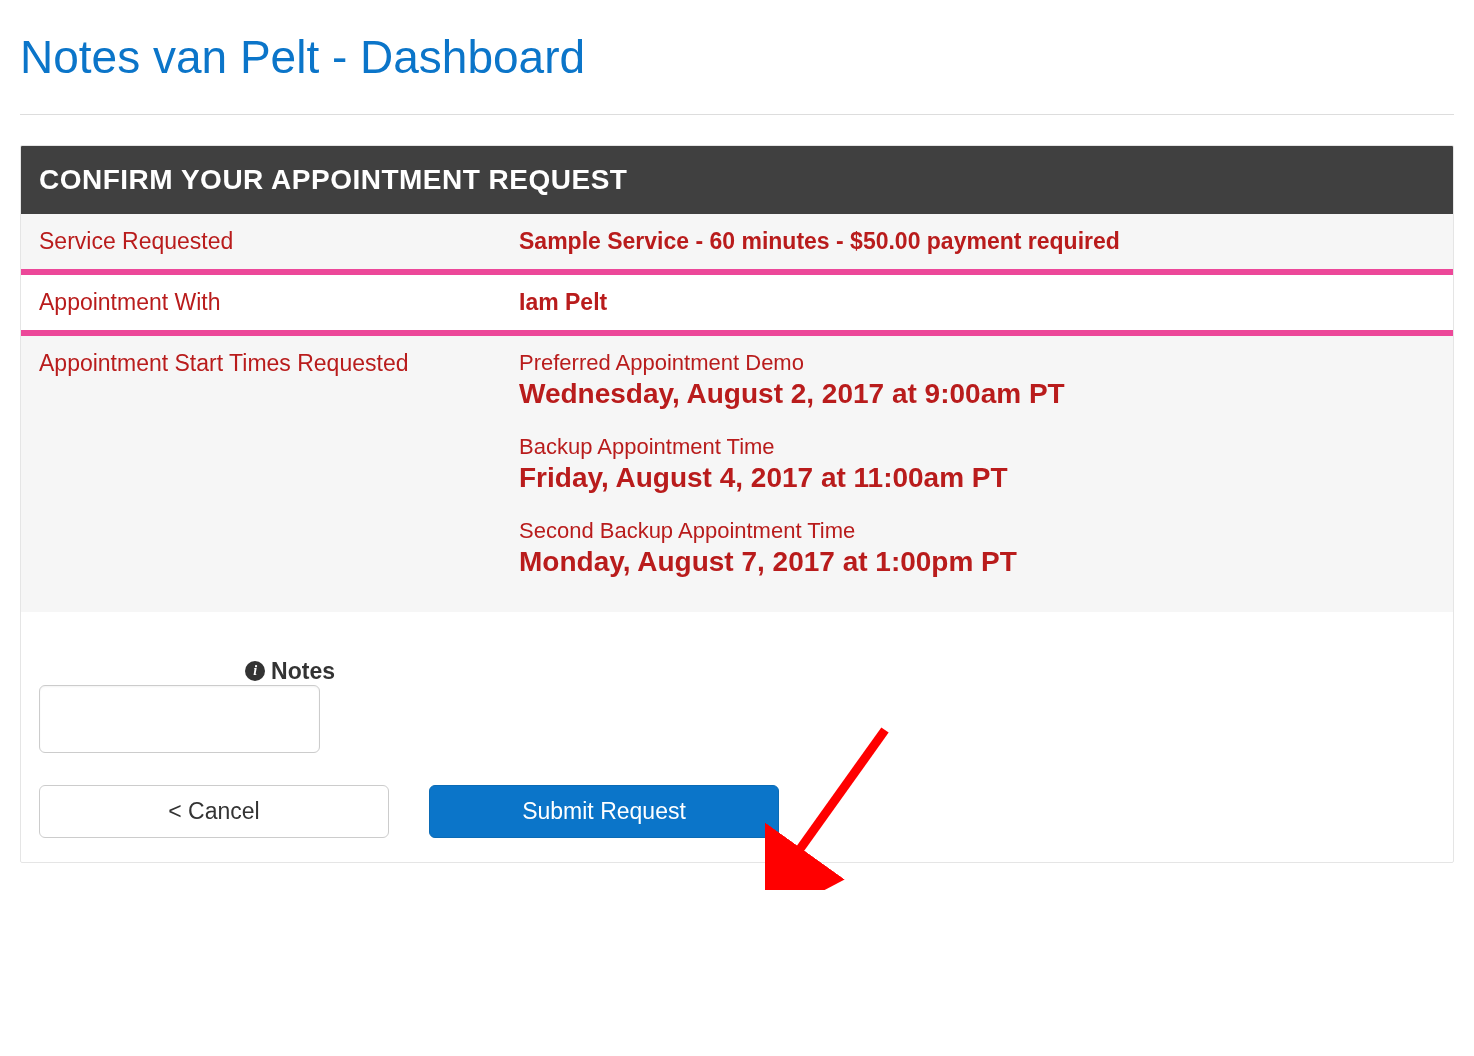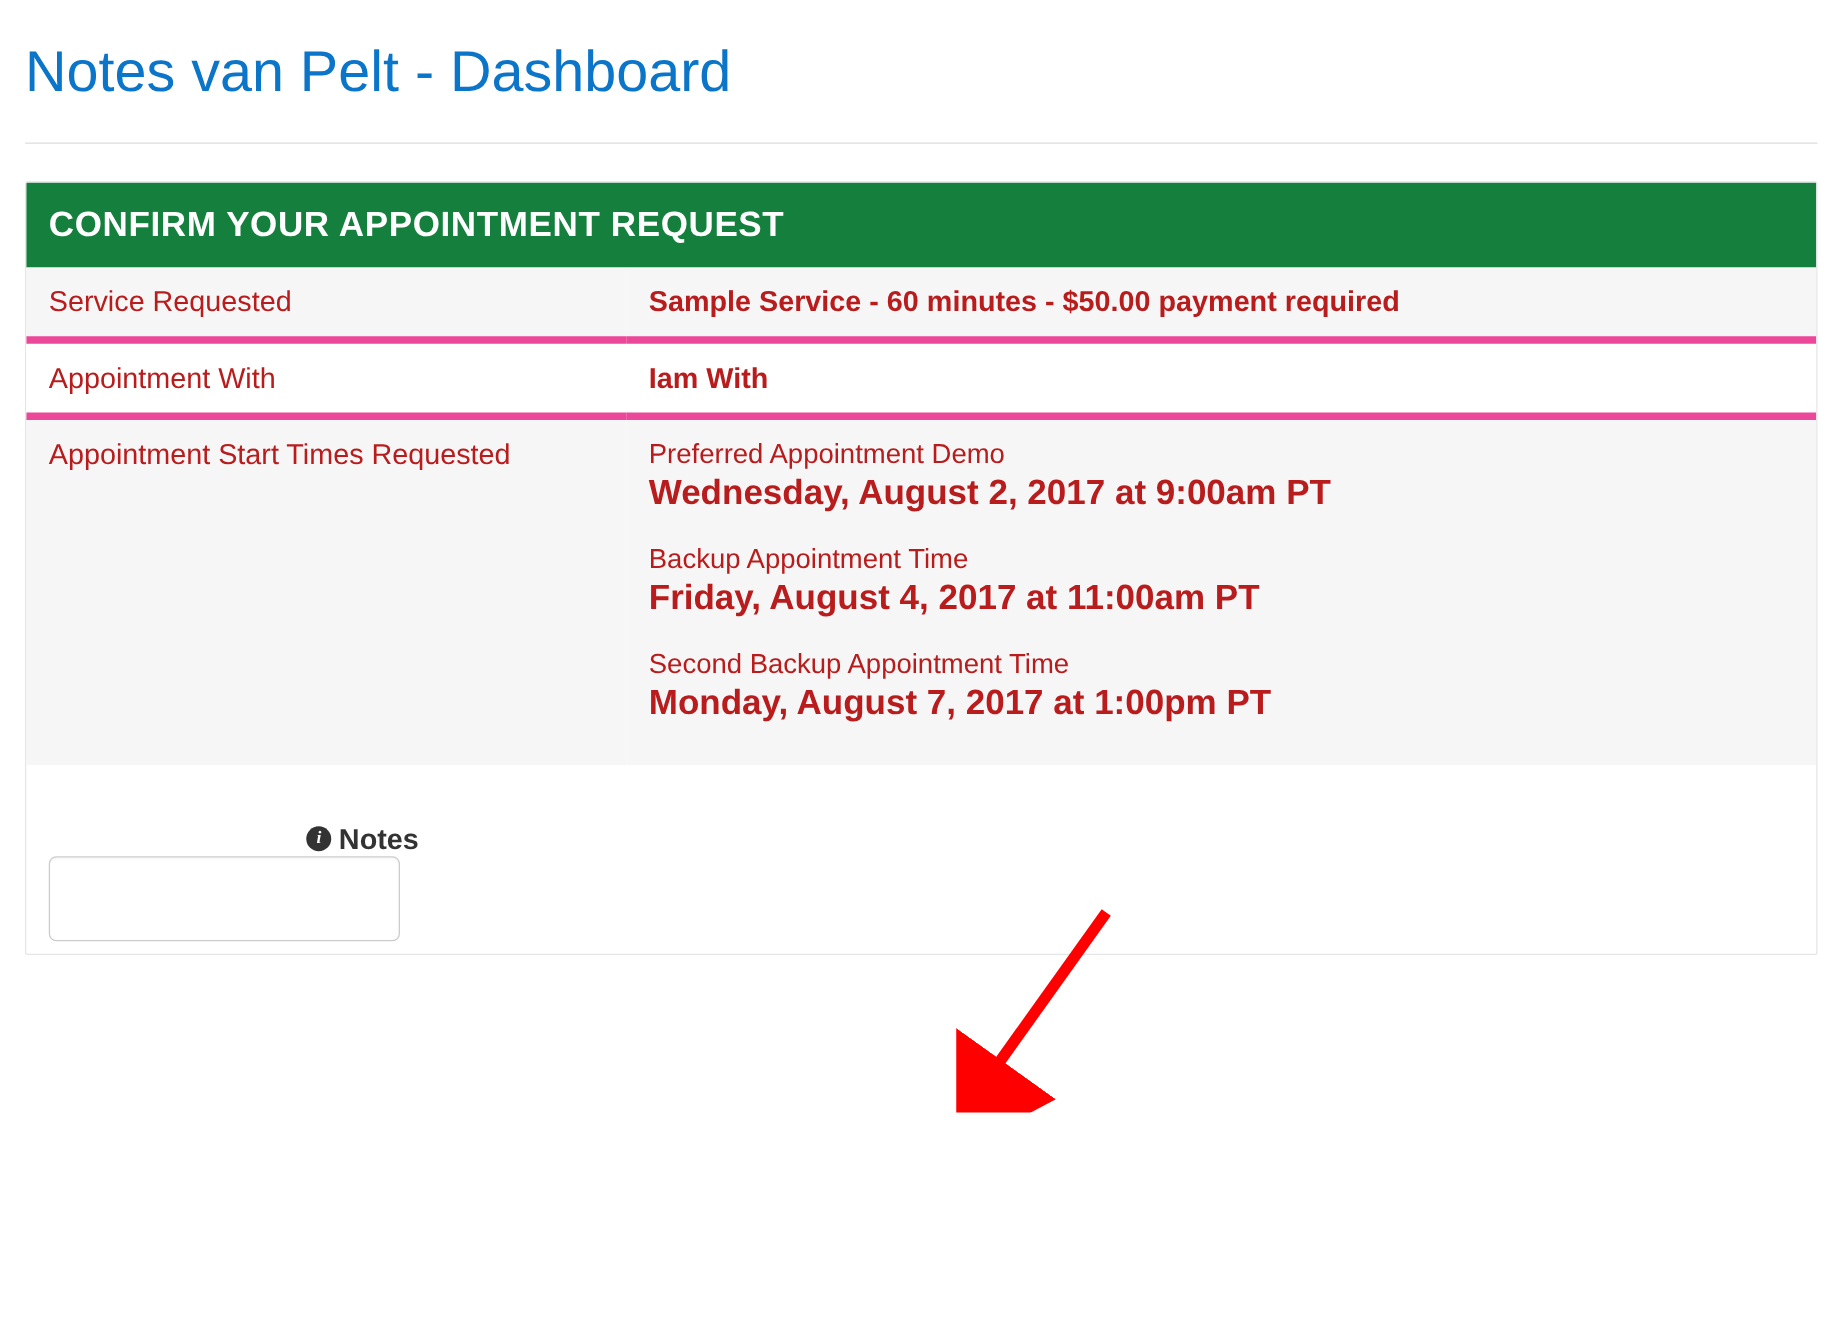--- a/index.html
+++ b/index.html
@@ -20,21 +20,21 @@
     border: none;
     border-top: 1px solid #ddd;
     margin-bottom: 30px;
   }
   .panel {
     border: 1px solid #e5e5e5;
     border-radius: 2px;
     overflow: hidden;
   }
   .panel-header {
-    background: #15803d;
+    background: #404040;
     color: #fff;
     font-size: 28px;
     font-weight: 600;
     letter-spacing: 0.5px;
     padding: 18px 18px;
   }
   table.summary {
     width: 100%;
     border-collapse: collapse;
   }
@@ -154,21 +154,21 @@
   <div class="panel-header">CONFIRM YOUR APPOINTMENT REQUEST</div>
 
   <table class="summary">
     <tbody>
         <tr>
       <td class="label-cell">Service Requested</td>
       <td class="value-cell">Sample Service - 60 minutes - $50.00 payment required</td>
     </tr>
     <tr>
       <td class="label-cell">Appointment With</td>
-      <td class="value-cell">Iam With</td>
+      <td class="value-cell">Iam Pelt</td>
     </tr>
     <tr>
       <td class="label-cell">Appointment Start Times Requested</td>
       <td>
         <div class="time-block">
           <div class="time-label">Preferred Appointment Demo</div>
           <div class="time-value">Wednesday, August 2, 2017 at 9:00am PT</div>
         </div>
         <div class="time-block">
           <div class="time-label">Backup Appointment Time</div>
@@ -183,20 +183,24 @@
   </tbody>
     </table>
 
   <div class="notes-row">
     <div class="notes-label-wrap">
       <span class="info-icon">i</span><span>Notes</span>
     </div>
     <textarea class="notes-textarea" style=""></textarea>
   </div>
 
+  <div class="button-row">
+    <button class="btn btn-cancel">&lt; Cancel</button>
+    <button class="btn btn-submit">Submit Request</button>
+  </div>
 </div>
 
 <svg class="arrow-overlay" style="left:765px; top:720px;" width="140" height="170" viewBox="0 0 140 170">
   <defs>
     <marker id="ah" markerWidth="12" markerHeight="12" refX="3" refY="6" orient="auto">
       <path d="M0,0 L12,6 L0,12 Z" fill="#ff0000"></path>
     </marker>
   </defs>
   <line x1="120" y1="10" x2="20" y2="150" stroke="#ff0000" stroke-width="9" marker-end="url(#ah)"></line>
 </svg>

